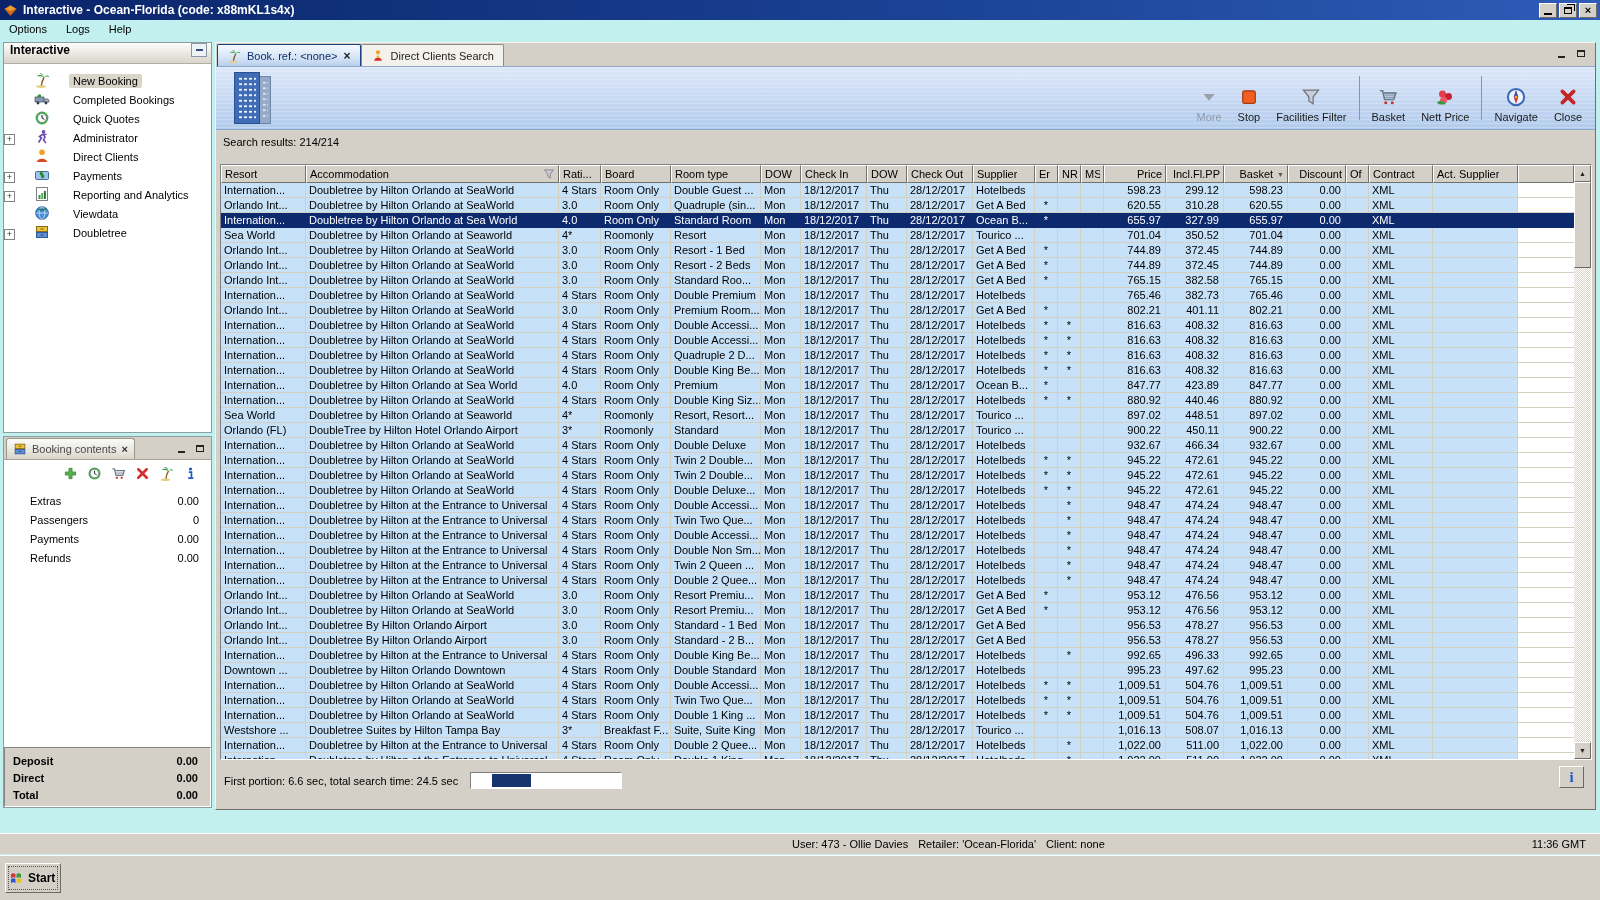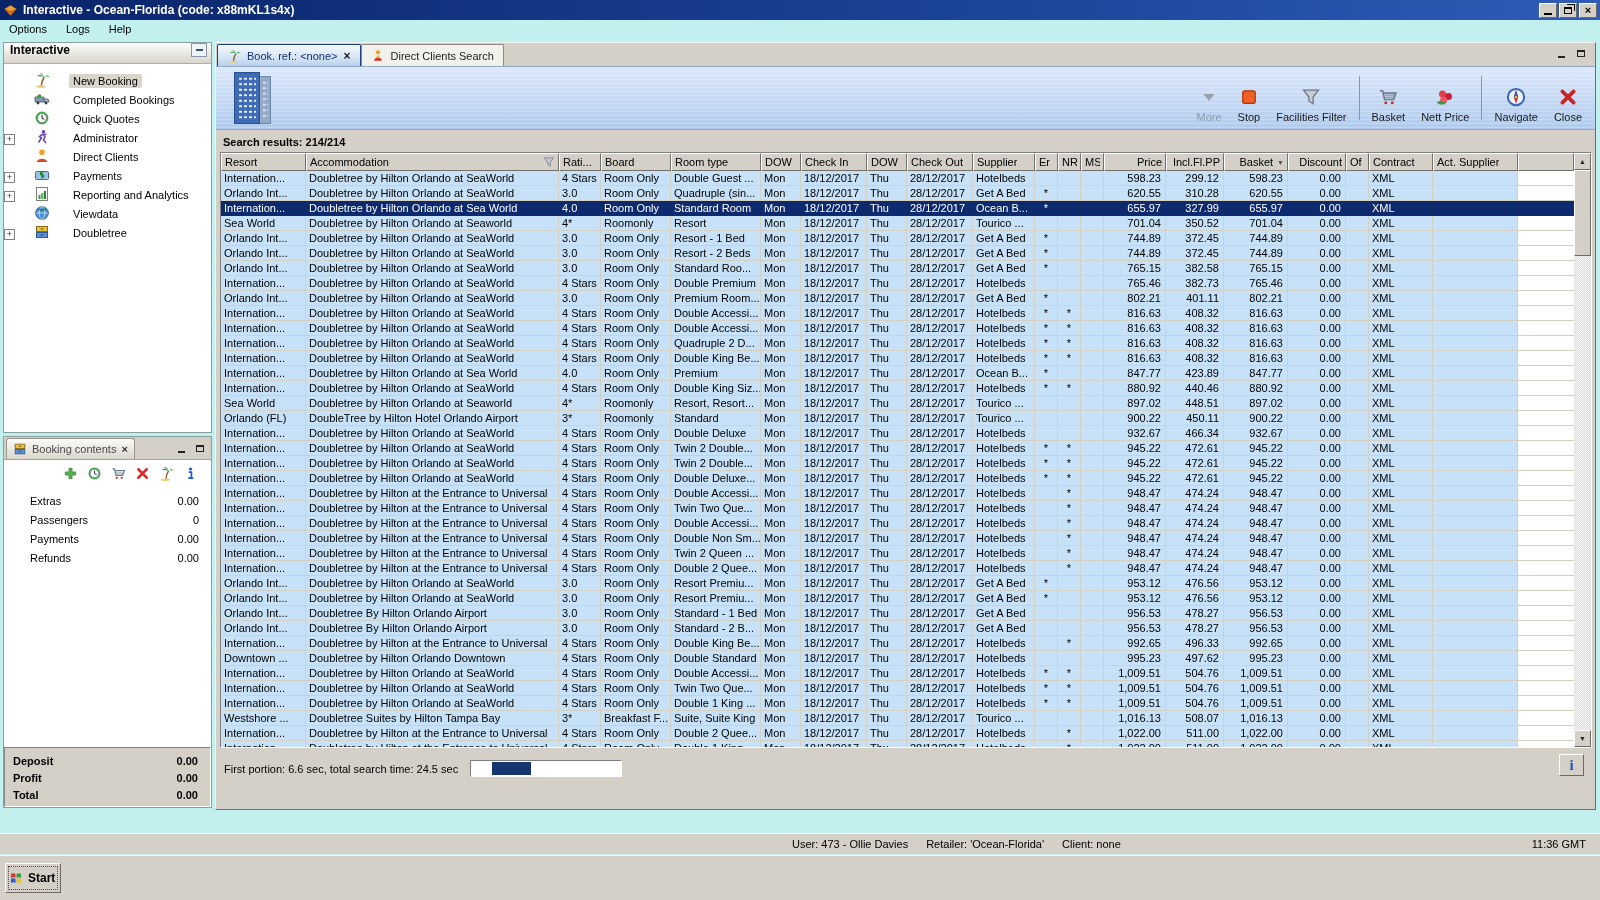--- a/index.html
+++ b/index.html
@@ -56,21 +56,21 @@
 .bld-main i{position:absolute;inset:3px 3px 2px 3px;display:block;background-image:radial-gradient(circle,#e9f1fb 1.1px,rgba(0,0,0,0) 1.4px);background-size:5px 5.5px}
 .bld-side{position:absolute;left:27px;top:4px;width:11px;height:48px;background:#94aac7;border:1px solid #6e86a8;border-left:none}
 .bld-side i{position:absolute;inset:3px 2px;display:block;background-image:radial-gradient(circle,#dfe8f4 1px,rgba(0,0,0,0) 1.3px);background-size:4.5px 5.5px}
 .banner-title{color:#16387e;font-weight:bold;font-size:16px;line-height:20px}
 .banner-sub{color:#16387e;font-weight:bold;font-size:14px;line-height:18px}
 #toolbar{margin-left:auto;display:flex;align-items:stretch;height:100%;padding-right:5px}
 .tbtn{display:flex;flex-direction:column;align-items:center;justify-content:flex-end;padding:7px 8px 6px;gap:4px;font-size:11px;color:#1a1a1a;cursor:default;white-space:nowrap}
 .tbtn.disabled{color:#8d99aa}
 .tsep{width:1px;background:#7e96b8;margin:9px 4px}
 
-#results-label{font-weight:bold;padding:6px 0 4px 7px;flex:none}
+#results-label{font-weight:normal;padding:6px 0 16px 7px;flex:none}
 #tablewrap{position:relative;margin-left:4px;width:1372px;height:596px;border:1px solid;border-color:#808080 #fff #fff #808080;background:#fff;display:flex;flex:none}
 #table{width:1355px;overflow:hidden}
 .hrow{display:flex;height:18px}
 .hcell{background:#d4d0c8;border:1px solid;border-color:#fff #72706a #72706a #fff;padding:1px 3px;overflow:hidden;white-space:nowrap;flex:none;display:flex;align-items:center;gap:2px}
 .hcell.r{justify-content:flex-end}
 .sort-arrow{font-size:7px;color:#555;margin-left:2px}
 .tbody{height:576px;overflow:hidden;background:#fff}
 .drow{display:flex;height:15px}
 .dcell{flex:none;background:#c7e2f8;border-right:1px solid #d4d0c2;border-bottom:1px solid #d4d0c2;padding:0 3px;white-space:nowrap;overflow:hidden;line-height:14px;font-size:11px}
 .dcell.r{text-align:right;padding-right:4px}
@@ -86,21 +86,21 @@
 #progress-row{display:flex;align-items:center;padding:12px 8px 4px;gap:12px;position:relative;flex:none}
 #pbar{width:152px;height:17px;border:1px solid;border-color:#808080 #fff #fff #808080;background:#fff;position:relative}
 #pfill{position:absolute;left:14%;top:1px;bottom:1px;width:26%;background:#16356f}
 #info-btn{position:absolute;right:11px;top:6px;width:25px;height:22px;background:#d4d0c8;border:1px solid;border-color:#fff #6e6a63 #6e6a63 #fff;color:#1a5ac8;font-weight:bold;font-family:"Liberation Serif",serif;font-size:15px;text-align:center;line-height:20px}
 #bottom-tabs{display:flex;padding-left:3px;margin-top:auto;margin-bottom:3px;height:19px;flex:none}
 .btab{border:1px solid #84807a;background:#d4d0c8;padding:2px 9px 0;height:19px;margin-right:-1px;white-space:nowrap}
 .btab.active{background:#12941c;color:#fff}
 .btab.highlight{background:#c9efc9}
 
 #statusbar{position:absolute;left:0;top:833px;width:1600px;height:21px;background:#d4d0c8;border-top:1px solid #fff;font-size:11px}
-#status-user{position:absolute;left:792px;top:4px;display:flex;gap:18px}
+#status-user{position:absolute;left:792px;top:4px;display:flex;gap:10px}
 #status-time{position:absolute;right:14px;top:4px}
 #taskbar{position:absolute;left:0;top:855px;width:1600px;height:45px;background:#d4d0c8;border-top:1px solid #fff;display:flex;align-items:center;padding:0 5px;gap:9px}
 #start-btn{width:56px;height:30px;background:#d4d0c8;border:1px solid;border-color:#fff #6e6a63 #6e6a63 #fff;outline:1px dotted #555;outline-offset:-4px;display:flex;align-items:center;gap:3px;font-weight:bold;font-size:12px;padding:0 3px}
 #task-btn{width:198px;height:32px;background:#fdfdfa;border:1px solid;border-color:#6e6a63 #fff #fff #6e6a63;display:flex;align-items:center;gap:7px;font-weight:bold;font-size:12px;padding:0 7px}
 #tray{margin-left:auto;height:34px;border:1px solid;border-color:#6e6a63 #fff #fff #6e6a63;display:flex;align-items:center;gap:6px;padding:0 7px}
 #tray-clock{font-size:10.5px;text-align:right;line-height:12px;padding:0 3px}
 </style>
 </head>
 <body>
 
@@ -408,21 +408,21 @@
         <span>Refunds</span>
         <span class="v">0.00</span>
       </div>
     </div>
   <div id="bp-summary">
       <div class="bps-row">
         <span>Deposit</span>
         <span class="v">0.00</span>
       </div>
       <div class="bps-row">
-        <span>Profit</span>
+        <span>Direct</span>
         <span class="v">0.00</span>
       </div>
       <div class="bps-row">
         <span>Total</span>
         <span class="v">0.00</span>
       </div>
     </div>
 </div>
 
 <div id="main">

